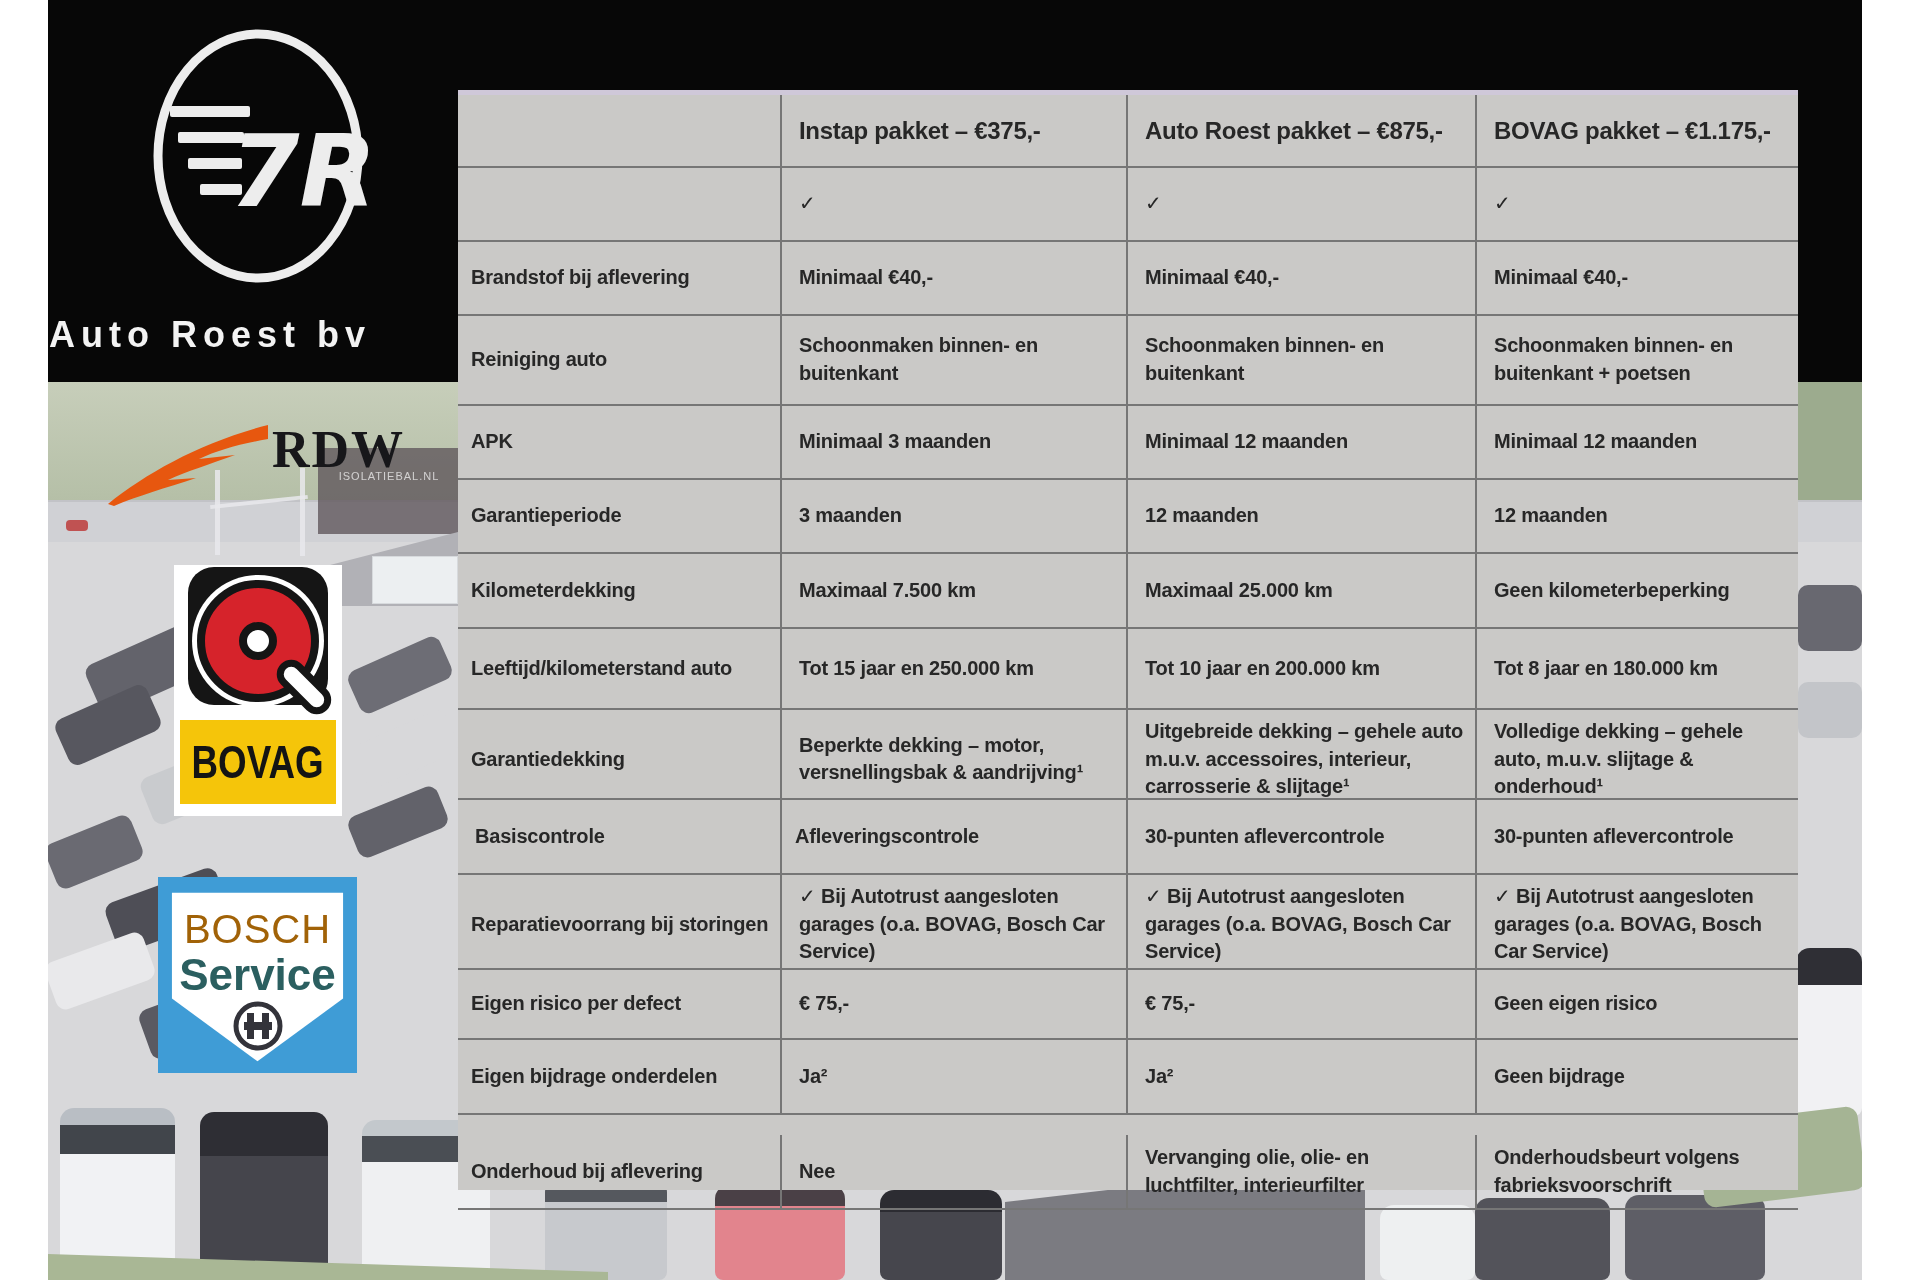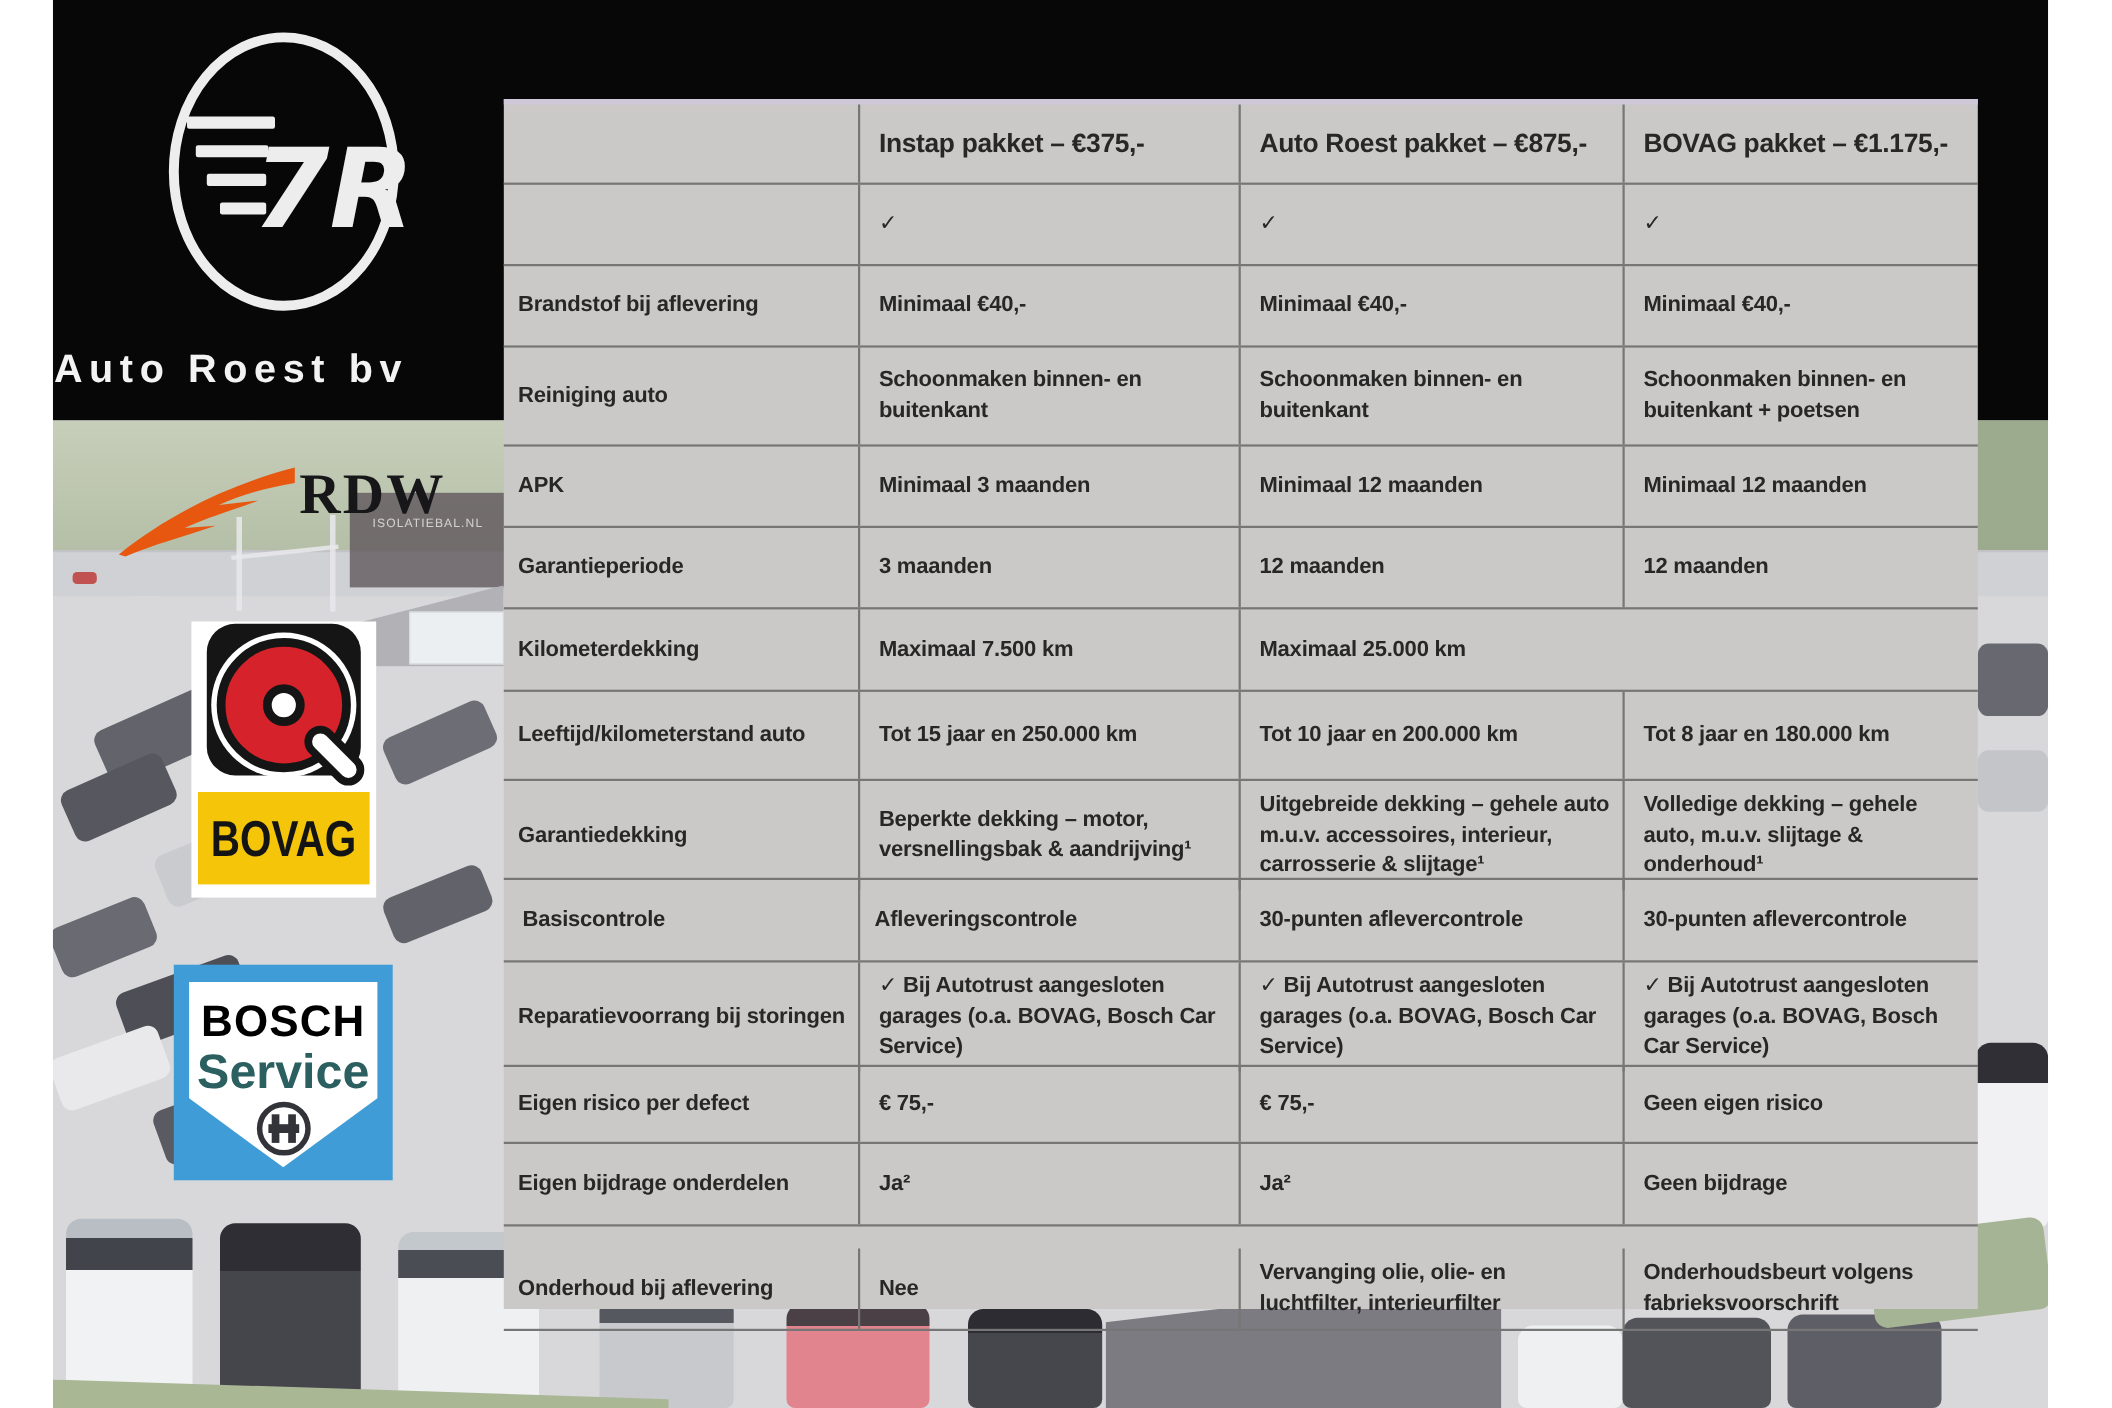--- a/index.html
+++ b/index.html
@@ -38,21 +38,21 @@
   .rdw{position:absolute;left:104px;top:414px;width:310px;height:100px;z-index:3;}
   .rdw-text{position:absolute;left:168px;top:6px;font-family:"Liberation Serif","DejaVu Serif",serif;
             font-size:52px;font-weight:700;color:#17171a;letter-spacing:2px;}
   .bovag{position:absolute;left:174px;top:565px;width:168px;height:251px;background:#ffffff;z-index:3;box-sizing:border-box;}
   .bovag-band{position:absolute;left:6px;top:155px;width:156px;height:84px;background:#f5c50a;
               display:flex;align-items:center;justify-content:center;}
   .bovag-band span{font-size:46px;font-weight:800;color:#141414;transform:scaleX(.8);letter-spacing:0;}
   .bosch{position:absolute;left:158px;top:877px;width:199px;height:196px;background:#3f9cd6;z-index:3;}
   .bosch-shield{position:absolute;inset:0;background:#ffffff;
                 clip-path:polygon(7% 8%,93% 8%,93% 62%,50% 94%,7% 62%);text-align:center;}
-  .bosch-word{margin-top:30px;font-size:40px;font-weight:700;color:#000000;letter-spacing:1px;}
+  .bosch-word{margin-top:30px;font-size:40px;font-weight:400;color:#a16207;letter-spacing:1px;}
   .bosch-service{margin-top:-2px;font-size:44px;font-weight:700;color:#2b5f60;letter-spacing:0;}
 
   
   .table{position:absolute;left:458px;top:90px;width:1340px;height:1100px;background:#cac9c7;z-index:4;
          box-sizing:border-box;}
   .accent{height:5px;background:#cfc8d9;}
   .t-row{display:grid;grid-template-columns:324px 346px 349px 321px;border-bottom:2px solid #767676;box-sizing:border-box;}
   .t-row:last-child{border-bottom:2px solid #767676;margin-top:20px;}
   .cell{box-sizing:border-box;border-right:2px solid #767676;padding:8px 10px 8px 17px;display:flex;align-items:center;
         font-weight:700;font-size:20px;line-height:1.38;color:#272727;letter-spacing:-0.2px;}
@@ -200,20 +200,21 @@
       <div class="cell label">Garantieperiode</div>
       <div class="cell">3 maanden</div>
       <div class="cell">12 maanden</div>
       <div class="cell">12 maanden</div>
     </div>
 
     <div class="t-row" style="height:75px">
       <div class="cell label">Kilometerdekking</div>
       <div class="cell">Maximaal 7.500 km</div>
       <div class="cell">Maximaal 25.000 km</div>
+      <div class="cell">Geen kilometerbeperking</div>
     </div>
 
     <div class="t-row" style="height:81px">
       <div class="cell label">Leeftijd/kilometerstand auto</div>
       <div class="cell">Tot 15 jaar en 250.000 km</div>
       <div class="cell">Tot 10 jaar en 200.000 km</div>
       <div class="cell">Tot 8 jaar en 180.000 km</div>
     </div>
 
     <div class="t-row" style="height:90px">

